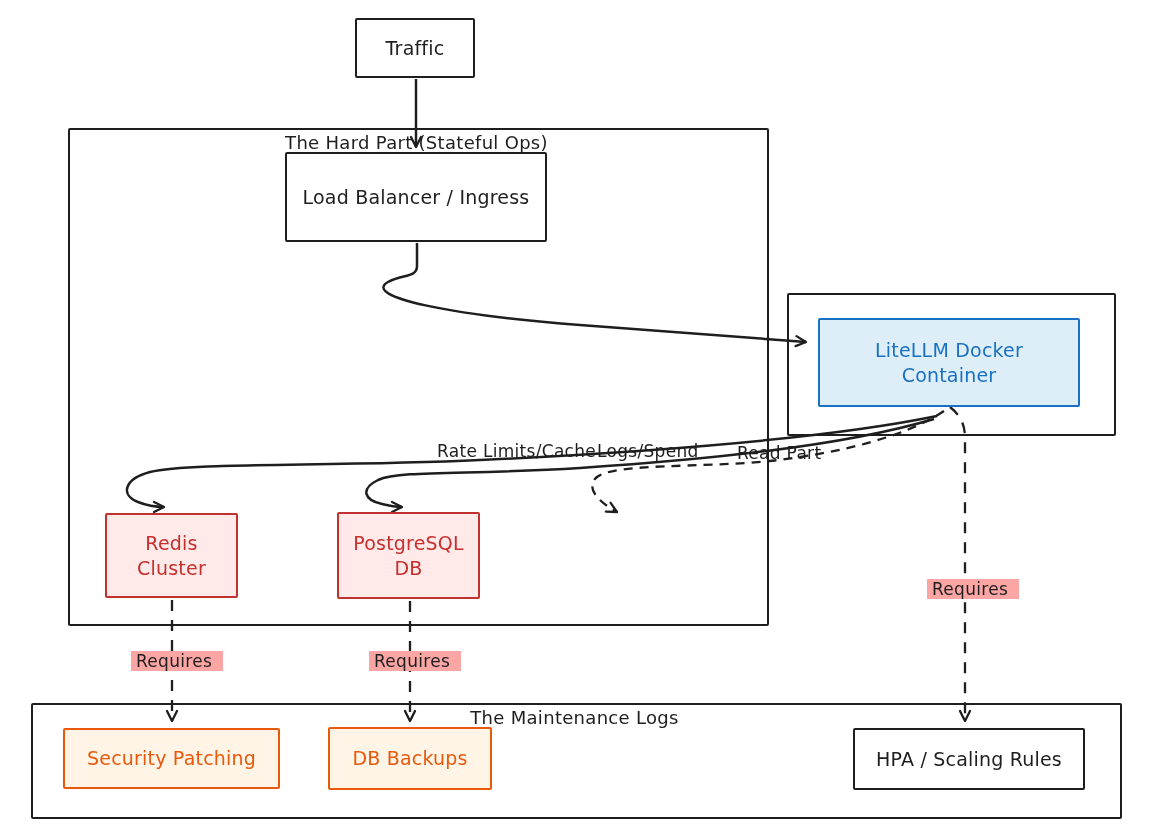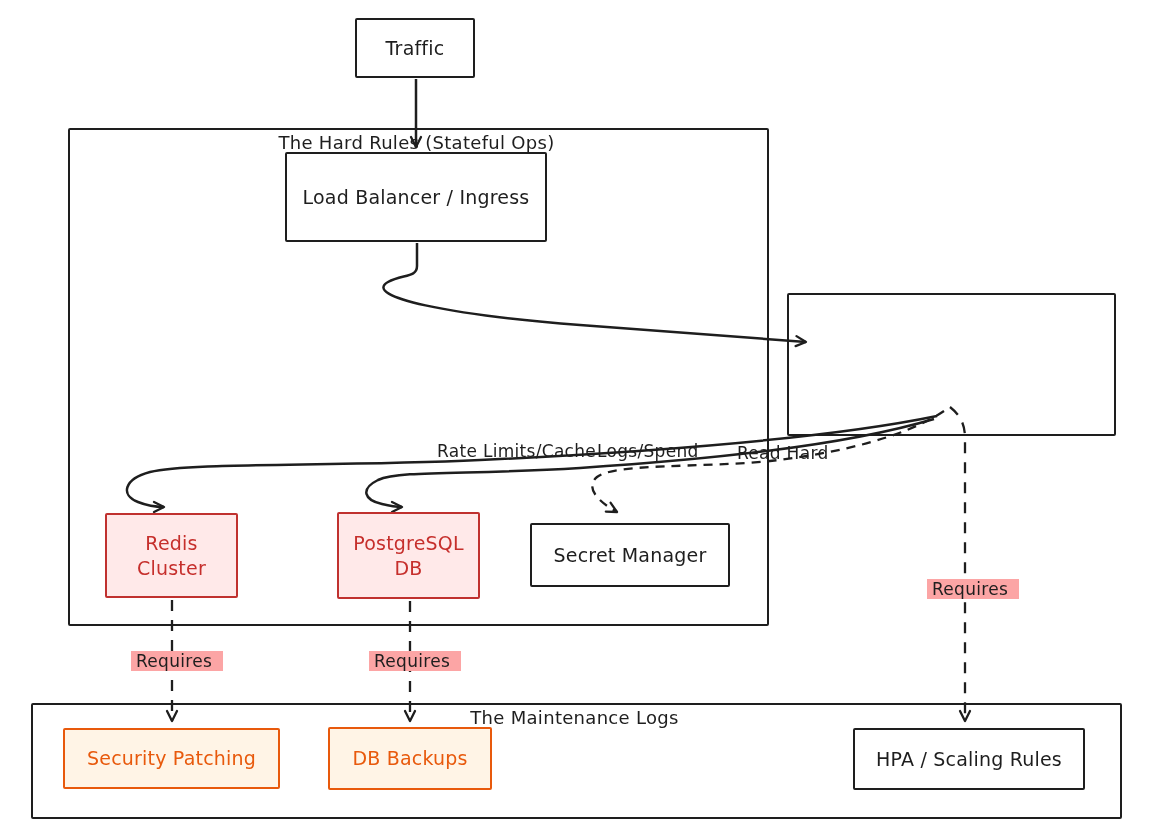--- a/index.html
+++ b/index.html
@@ -57,56 +57,56 @@
 
     <path d="M 944 411 C 905 437 840 453 770 461 C 700 468 615 463 597 477 C 585 487 597 501 617 512" fill="none" stroke="#1e1e1e" stroke-width="2.3" stroke-dasharray="9 7" marker-end="url(#ah)"></path>
 
     <path d="M 950 407 C 960 415 965 424 965 438 L 965 721" fill="none" stroke="#1e1e1e" stroke-width="2.3" stroke-dasharray="11 9" marker-end="url(#ah)"></path>
 
     <path d="M 172 600 L 172 721" fill="none" stroke="#1e1e1e" stroke-width="2.3" stroke-dasharray="11 9" marker-end="url(#ah)"></path>
 
     <path d="M 410 601 L 410 721" fill="none" stroke="#1e1e1e" stroke-width="2.3" stroke-dasharray="11 9" marker-end="url(#ah)"></path>
   </svg>
 
-  <div class="group-label" style="left:68px; top:132px; width:697px;">The Hard Rules (Stateful Ops)</div>
+  <div class="group-label" style="left:68px; top:132px; width:697px;">The Hard Part (Stateful Ops)</div>
   <div class="group-label" style="left:31px; top:707px; width:1087px;">The Maintenance Logs</div>
 
   <div class="node" style="left:355px; top:18px; width:120px; height:60px;">
     <span>Traffic</span>
   </div>
 
   <div class="node" style="left:285px; top:152px; width:262px; height:90px;">
     <span>Load Balancer / Ingress</span>
   </div>
 
+  <div class="node blue" style="left:818px; top:318px; width:262px; height:89px;">
+    <span>LiteLLM Docker Container</span>
+  </div>
 
   <div class="node red" style="left:105px; top:513px; width:133px; height:85px;">
     <span>Redis Cluster</span>
   </div>
 
   <div class="node red" style="left:337px; top:512px; width:143px; height:87px;">
     <span>PostgreSQL DB</span>
   </div>
 
-  <div class="node" style="left:530px; top:523px; width:200px; height:64px;">
-    <span>Secret Manager</span>
-  </div>
 
   <div class="node orange" style="left:63px; top:728px; width:217px; height:61px;">
     <span>Security Patching</span>
   </div>
 
   <div class="node orange" style="left:328px; top:727px; width:164px; height:63px;">
     <span>DB Backups</span>
   </div>
 
   <div class="node" style="left:853px; top:728px; width:232px; height:62px;">
     <span>HPA / Scaling Rules</span>
   </div>
 
   <div class="edge-label" style="left:437px; top:441px;">Rate Limits/Cache</div>
   <div class="edge-label" style="left:597px; top:441px;">Logs/Spend</div>
-  <div class="edge-label" style="left:737px; top:443px;">Read Hard</div>
+  <div class="edge-label" style="left:737px; top:443px;">Read Part</div>
   <div class="edge-label bg" style="left:131px; top:651px; width:82px;">Requires</div>
   <div class="edge-label bg" style="left:369px; top:651px; width:82px;">Requires</div>
   <div class="edge-label bg" style="left:927px; top:579px; width:82px;">Requires</div>
 
 </div>
 
 </body></html>

